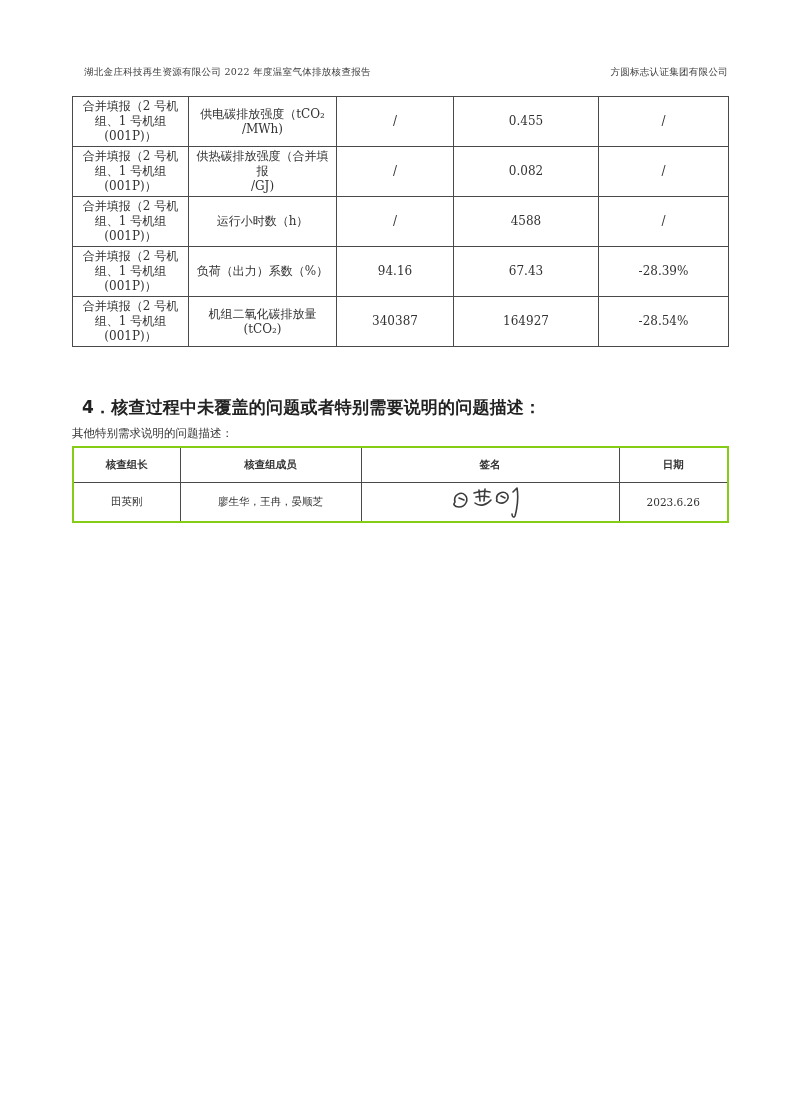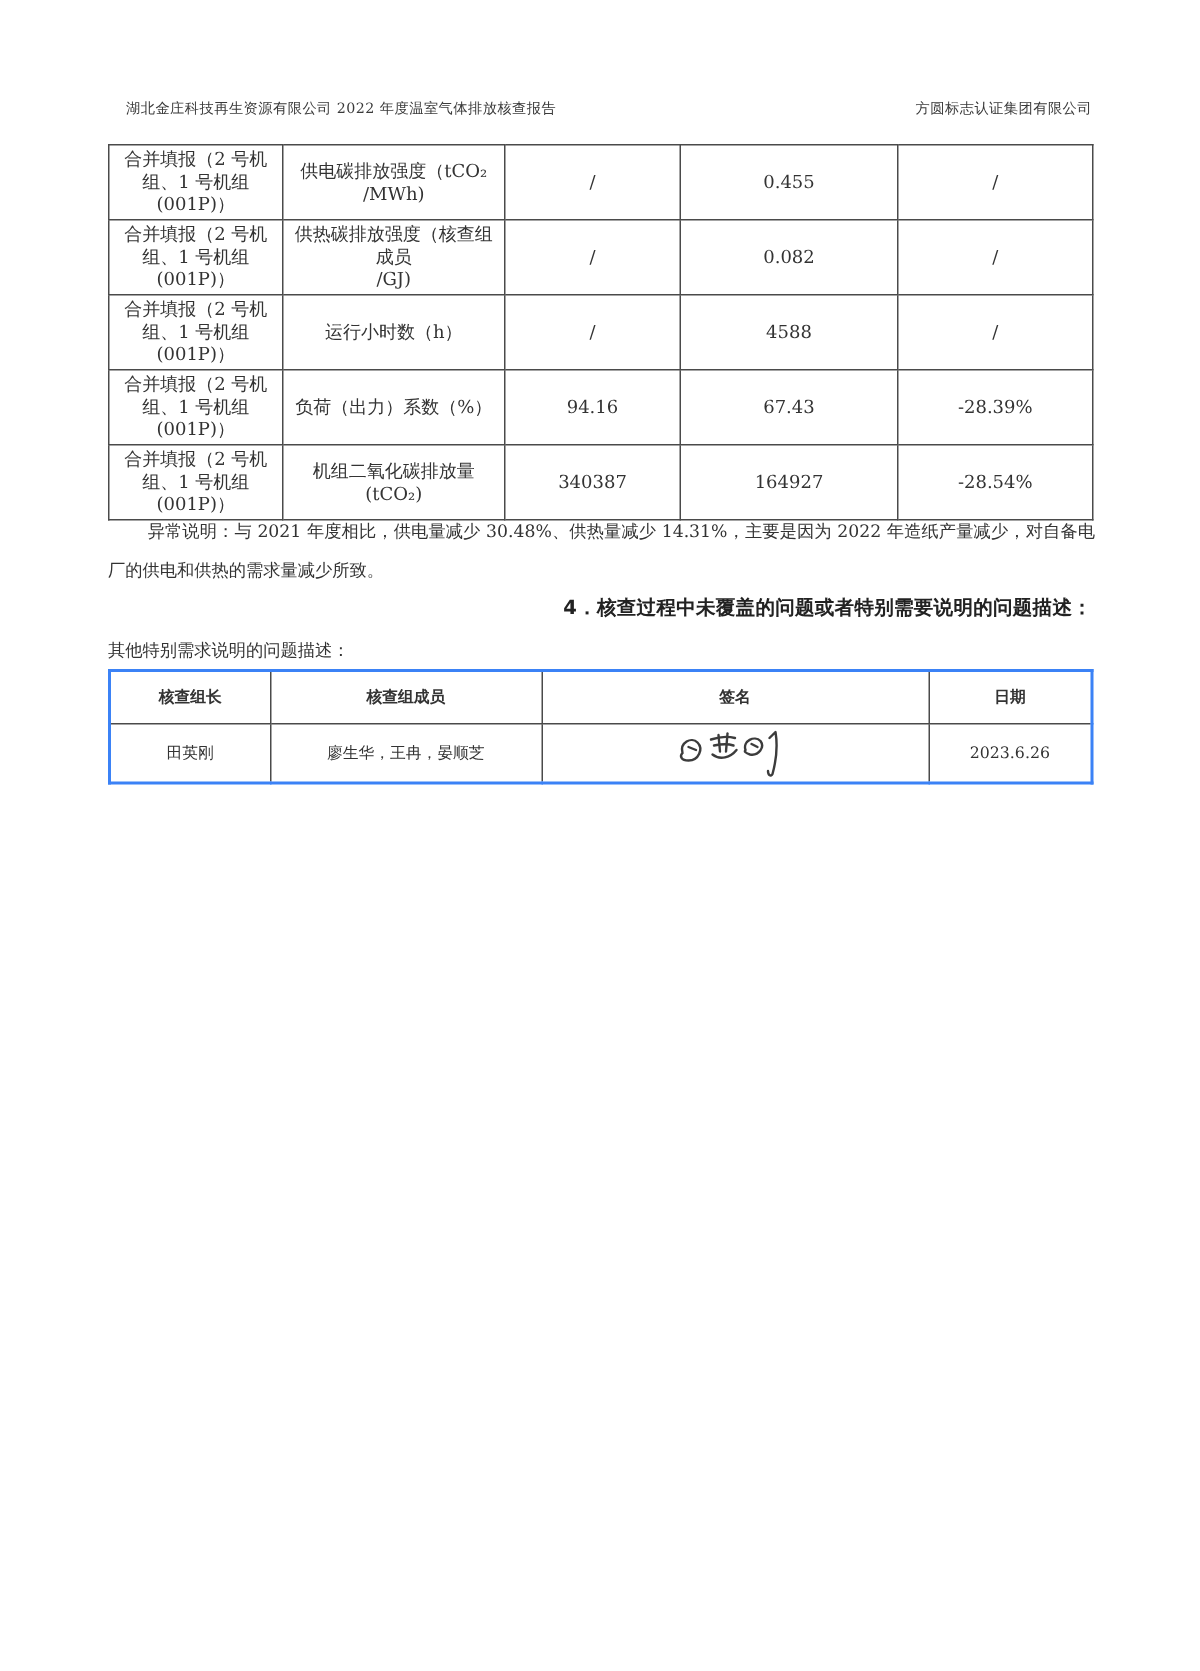--- a/index.html
+++ b/index.html
@@ -32,34 +32,33 @@
   .t1 tr{height:46px;}
   
   .note{
     position:absolute;top:341px;left:72px;width:658px;
     font-size:11.5px;line-height:26px;color:#333;
     text-indent:2.3em;text-align:justify;
   }
   
   .sec-heading{
     position:absolute;top:396px;left:82px;right:72px;
-    font-size:13px;font-weight:bold;color:#222;
+    font-size:17px;font-weight:bold;color:#222;
     font-family:"DejaVu Sans","Liberation Sans",sans-serif;
     letter-spacing:0.2px;
-    text-align:right;
   }
   .sub-line{
     position:absolute;top:426px;left:72px;right:68px;
     font-size:11.5px;color:#333;
   }
   
   .t2{
     position:absolute;top:446px;left:72px;width:655px;
     font-size:10.5px;color:#333;
-    border:2px solid #3b82f6;
+    border:2px solid #84cc16;
   }
   .t2 td,.t2 th{
     border:1px solid #4a4a4a;
     text-align:center;vertical-align:middle;
     padding:2px 4px;
   }
   .t2 thead tr{height:35px;}
   .t2 tbody tr{height:38px;}
   .t2 th{font-weight:bold;font-size:10.5px;}
   .sig-cell{position:relative;}
@@ -96,21 +95,21 @@
         <td>供电碳排放强度（tCO₂
 /MWh)</td>
         <td>/</td>
         <td>0.455</td>
         <td>/</td>
       </tr>
       <tr>
         <td>合并填报（2 号机
 组、1 号机组
 (001P)）</td>
-        <td>供热碳排放强度（核查组成员
+        <td>供热碳排放强度（合并填报
 /GJ)</td>
         <td>/</td>
         <td>0.082</td>
         <td>/</td>
       </tr>
       <tr>
         <td>合并填报（2 号机
 组、1 号机组
 (001P)）</td>
         <td>运行小时数（h）</td>
@@ -133,21 +132,20 @@
 (001P)）</td>
         <td>机组二氧化碳排放量
 (tCO₂)</td>
         <td>340387</td>
         <td>164927</td>
         <td>-28.54%</td>
       </tr>
     </tbody>
   </table>
 
-  <div class="note">异常说明：与 2021 年度相比，供电量减少 30.48%、供热量减少 14.31%，主要是因为 2022 年造纸产量减少，对自备电厂的供电和供热的需求量减少所致。</div>
 
   <div class="sec-heading">4．核查过程中未覆盖的问题或者特别需要说明的问题描述：</div>
 
   <div class="sub-line">其他特别需求说明的问题描述：</div>
 
   <table class="t2">
     <colgroup>
       <col style="width:107px">
         <col style="width:181px">
         <col style="width:258px">

